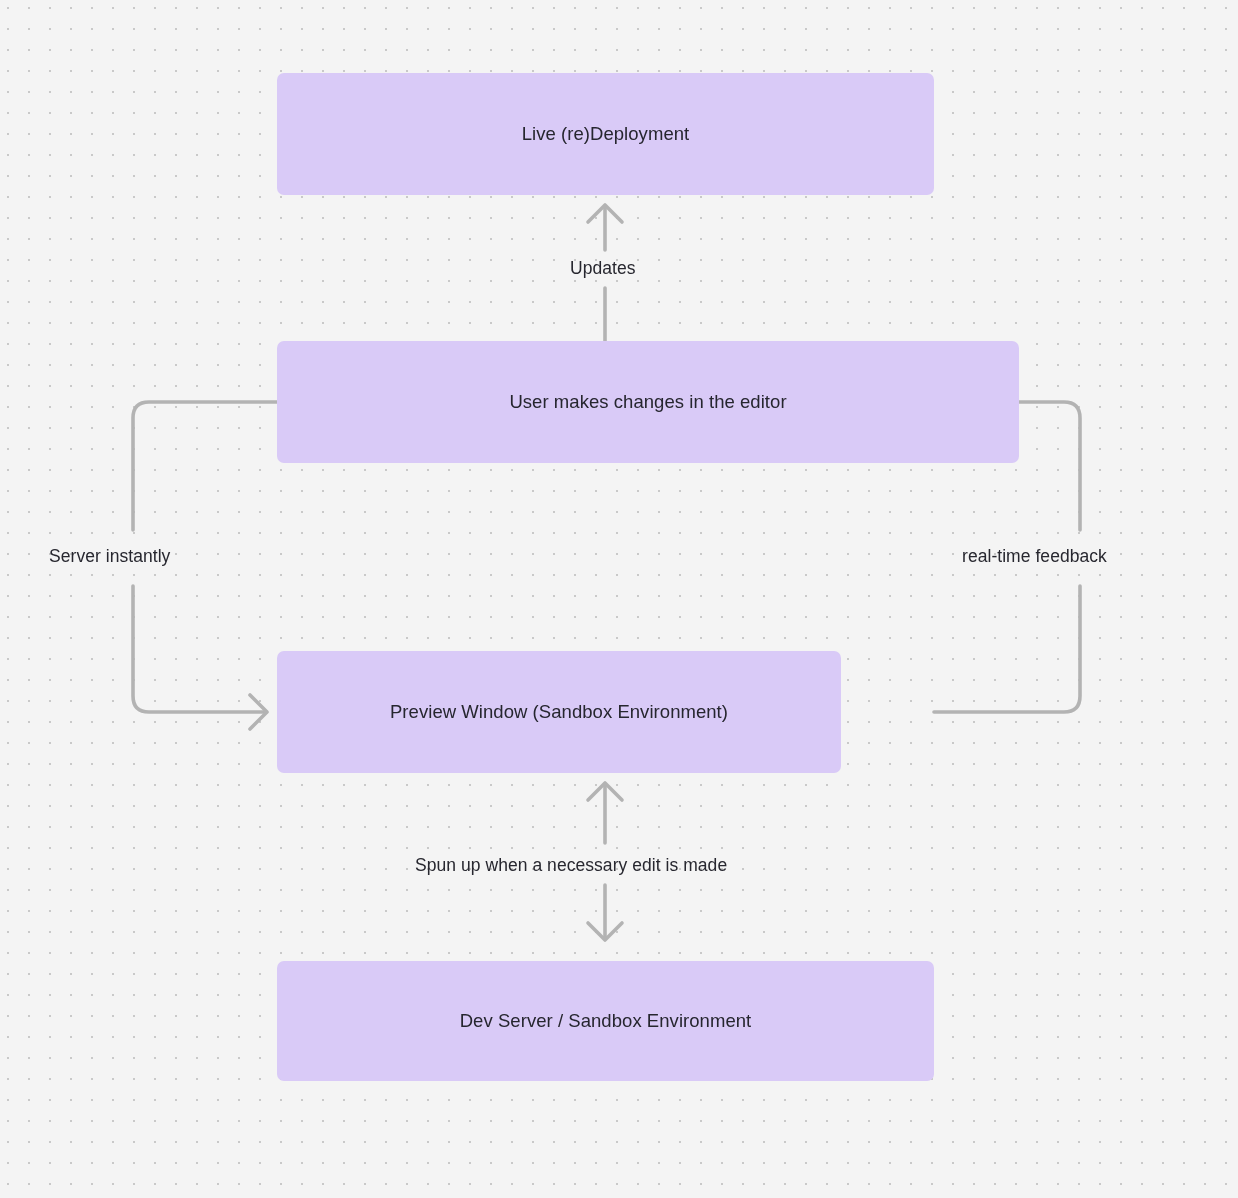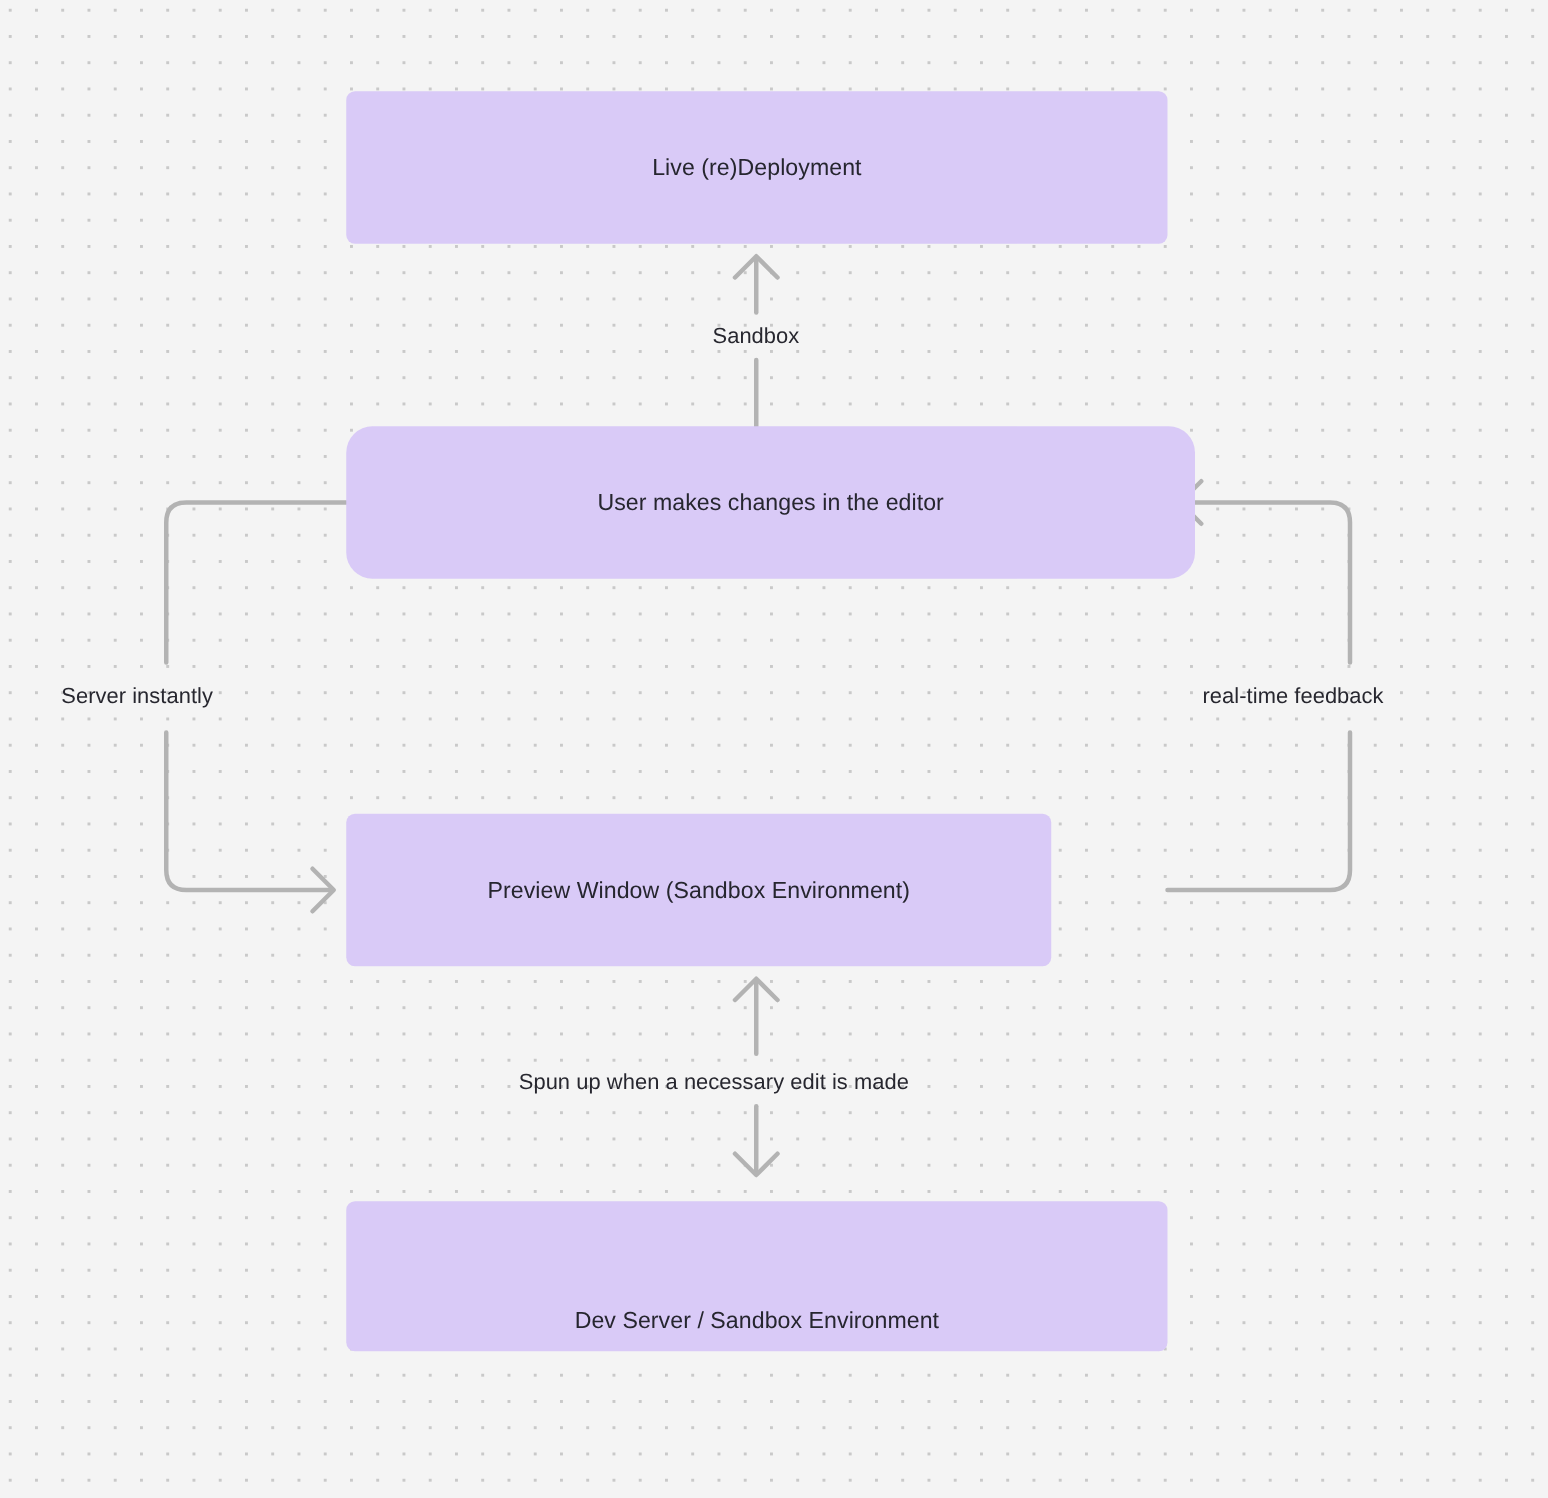--- a/index.html
+++ b/index.html
@@ -45,23 +45,23 @@
     justify-content: center;
     text-align: center;
     color: #26262f;
     font-size: 18.5px;
     line-height: 1.35;
     letter-spacing: 0.05px;
     padding: 12px 18px;
   }
 
   #node-live-deployment { left: 277px; top: 73px;   width: 657px; height: 122px; }
-  #node-user-edits      { left: 277px; top: 341px;  width: 679px; height: 122px; border-radius: 21px; }
+  #node-user-edits      { left: 277px; top: 341px;  width: 742px; height: 122px; }
   #node-preview-window  { left: 277px; top: 651px;  width: 564px; height: 122px; }
-  #node-dev-server      { left: 277px; top: 961px;  width: 657px; height: 120px; align-items: flex-end; }
+  #node-dev-server      { left: 277px; top: 961px;  width: 657px; height: 120px; }
 
   
   .edge-label {
     position: absolute;
     color: #27272f;
     font-size: 17.5px;
     line-height: 1;
     white-space: nowrap;
     letter-spacing: 0.05px;
   }
@@ -124,21 +124,21 @@
   </div>
 
   <div class="node" id="node-preview-window">
     <span>Preview Window (Sandbox Environment)</span>
   </div>
 
   <div class="node" id="node-dev-server">
     <span>Dev Server / Sandbox Environment</span>
   </div>
 
-  <div class="edge-label" id="label-publish">Sandbox</div>
+  <div class="edge-label" id="label-publish">Updates</div>
 
   <div class="edge-label" id="label-updates-instantly">Server instantly</div>
 
   <div class="edge-label" id="label-realtime-feedback">real-time feedback</div>
 
   <div class="edge-label" id="label-spun-up">Spun up when a necessary edit is made</div>
 
 </div>
 
 </body></html>

